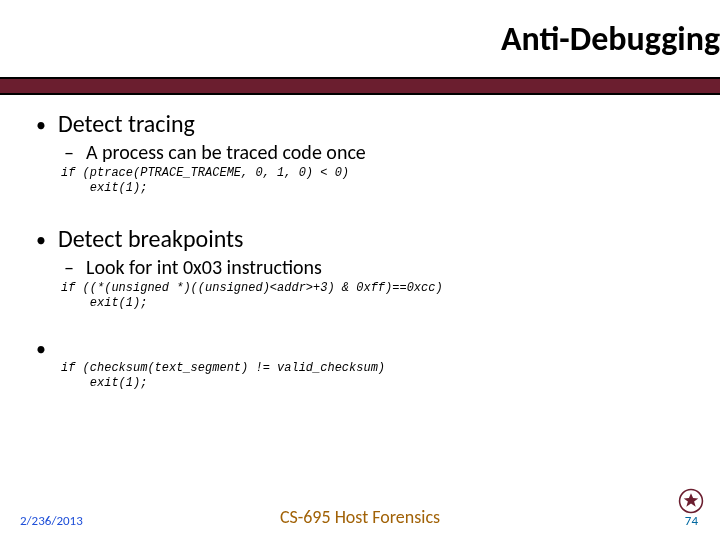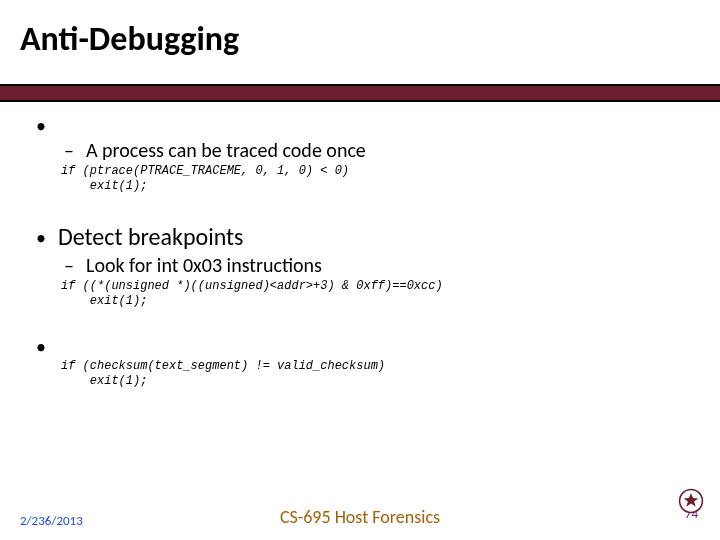--- a/index.html
+++ b/index.html
@@ -6,26 +6,25 @@
   body {
     width: 720px;
     height: 540px;
     background: #ffffff;
     font-family: Calibri, Arial, sans-serif;
     color: #000;
     position: relative;
     overflow: hidden;
   }
   .title {
-    text-align: left;
+    text-align: right;
     font-size: 34px;
     font-weight: 700;
     padding-top: 18px;
-    padding-bottom: 25px;
-    margin-left: 20px;
+    padding-bottom: 18px;
   }
   .divider-top {
     height: 2px;
     background: #000;
     width: 100%;
   }
   .divider-main {
     height: 14px;
     background: #6b1e2f;
     width: 100%;
@@ -90,23 +89,23 @@
     position: absolute;
     left: 50%;
     transform: translateX(-50%);
     bottom: 0;
     font-size: 18px;
     color: #a16207;
   }
   .footer-page {
     position: absolute;
     right: 22px;
-    bottom: 7px;
+    bottom: 0;
     font-size: 13px;
-    color: #701a75;
+    color: #0369a1;
   }
   .logo {
     position: absolute;
     right: 16px;
     bottom: 26px;
     width: 26px;
     height: 26px;
   }
 </style>
 </head>
@@ -115,20 +114,21 @@
 <div class="title">Anti-Debugging</div>
 
 <div class="divider-top"></div>
 <div class="divider-main"></div>
 <div class="divider-bottom"></div>
 
 <div class="content">
 
   <div class="bullet-line">
     <span class="bullet-dot">•</span>
+    <span>Detect tracing</span>
   </div>
   <div class="sub-line">
     <span class="sub-dash">–</span>
     <span>A process can be traced code once</span>
   </div>
   <div class="code">if (ptrace(PTRACE_TRACEME, 0, 1, 0) &lt; 0)
     exit(1);</div>
 
   <div class="bullet-line secondary">
     <span class="bullet-dot">•</span>

